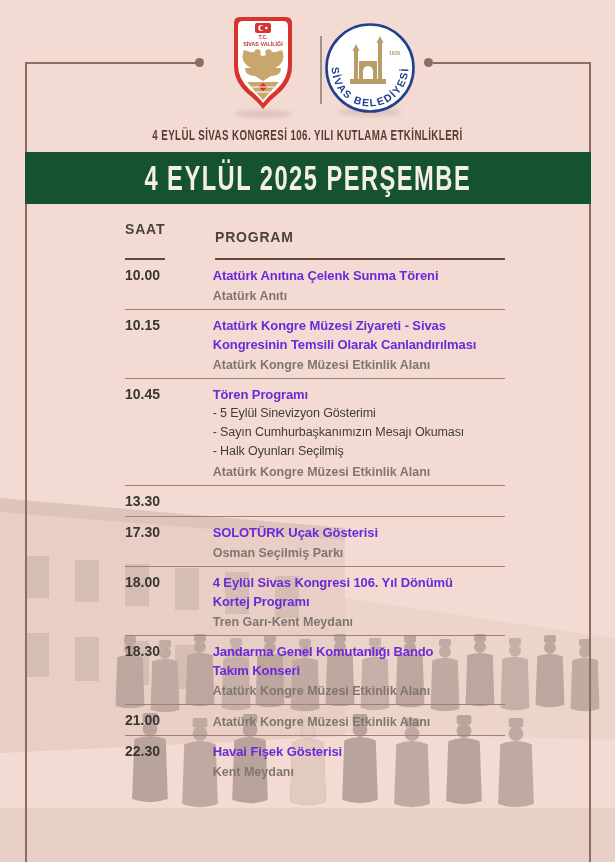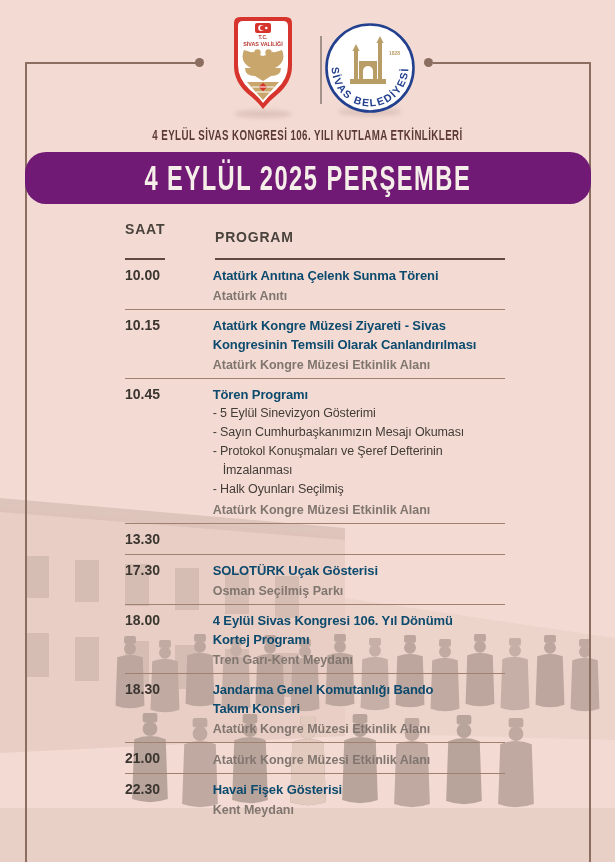--- a/index.html
+++ b/index.html
@@ -27,38 +27,38 @@
   .sh-l{left:234px;top:110px;width:58px;}
   .sh-r{left:338px;top:108px;width:64px;}
   
   .subtitle{
     position:absolute;left:0;top:128px;width:615px;text-align:center;
     font-size:13.5px;font-weight:700;letter-spacing:.6px;color:#5c3a33;
     transform:scale(.72,1.05);transform-origin:50% 50%;white-space:nowrap;
   }
   .banner{
     position:absolute;left:25px;top:152px;width:566px;height:52px;
-    background:#701a75;display:flex;align-items:center;justify-content:center;border-radius:21px;
+    background:#14532d;display:flex;align-items:center;justify-content:center;
   }
   .banner-text{
     font-size:32px;font-weight:700;letter-spacing:2px;color:#f6efe9;
     transform:scale(.74,1.08);transform-origin:50% 50%;white-space:nowrap;
   }
   
   .sched{position:absolute;left:125px;top:221px;width:380px;}
   .sched-header{display:flex;align-items:flex-end;}
   .hcell-time{width:90px;font-size:14px;font-weight:700;letter-spacing:.8px;color:#4a433d;}
   .hcell-time span{display:inline-block;border-bottom:2px solid #62493f;padding-bottom:21px;}
   .hcell-prog{width:290px;font-size:14px;font-weight:700;letter-spacing:.8px;color:#4a433d;
     border-bottom:2px solid #62493f;padding-bottom:13px;}
   .sched-row{display:flex;padding:6px 0 5px;}
   .sched-row + .sched-row{border-top:1px solid #a0806f;}
   .row-time{width:90px;font-size:14px;font-weight:700;color:#3b3530;line-height:19px;}
   .row-prog{width:300px;}
-  .row-title{font-size:13px;font-weight:700;line-height:19px;color:#0c4a6e;white-space:pre-line;letter-spacing:-.1px;}
+  .row-title{font-size:13px;font-weight:700;line-height:19px;color:#6d28d9;white-space:pre-line;letter-spacing:-.1px;}
   .detail-line{font-size:12.5px;font-weight:400;line-height:19px;color:#423c36;white-space:pre-line;
     padding-left:10px;text-indent:-10px;letter-spacing:-.1px;}
   .row-location{font-size:12.5px;font-weight:700;line-height:16px;color:#80766f;margin-top:3px;}
 </style>
 </head>
 <body>
 
 <svg class="bg-photo" viewBox="0 0 615 384" xmlns="http://www.w3.org/2000/svg">
 
   <g>
@@ -203,22 +203,20 @@
     </div>
   </div>
 
   <div class="sched-row">
     <div class="row-time">10.45</div>
     <div class="row-prog">
       <div class="row-title">Tören Programı</div>
       <div>
             <div class="detail-line">- 5 Eylül Sinevizyon Gösterimi</div>
             <div class="detail-line">- Sayın Cumhurbaşkanımızın Mesajı Okuması</div>
-            <div class="detail-line">- Protokol Konuşmaları ve Şeref Defterinin
-İmzalanması</div>
             <div class="detail-line">- Halk Oyunları Seçilmiş</div>
           </div>
       <div class="row-location">Atatürk Kongre Müzesi Etkinlik Alanı</div>
     </div>
   </div>
 
   <div class="sched-row">
     <div class="row-time">13.30</div>
   </div>
 

